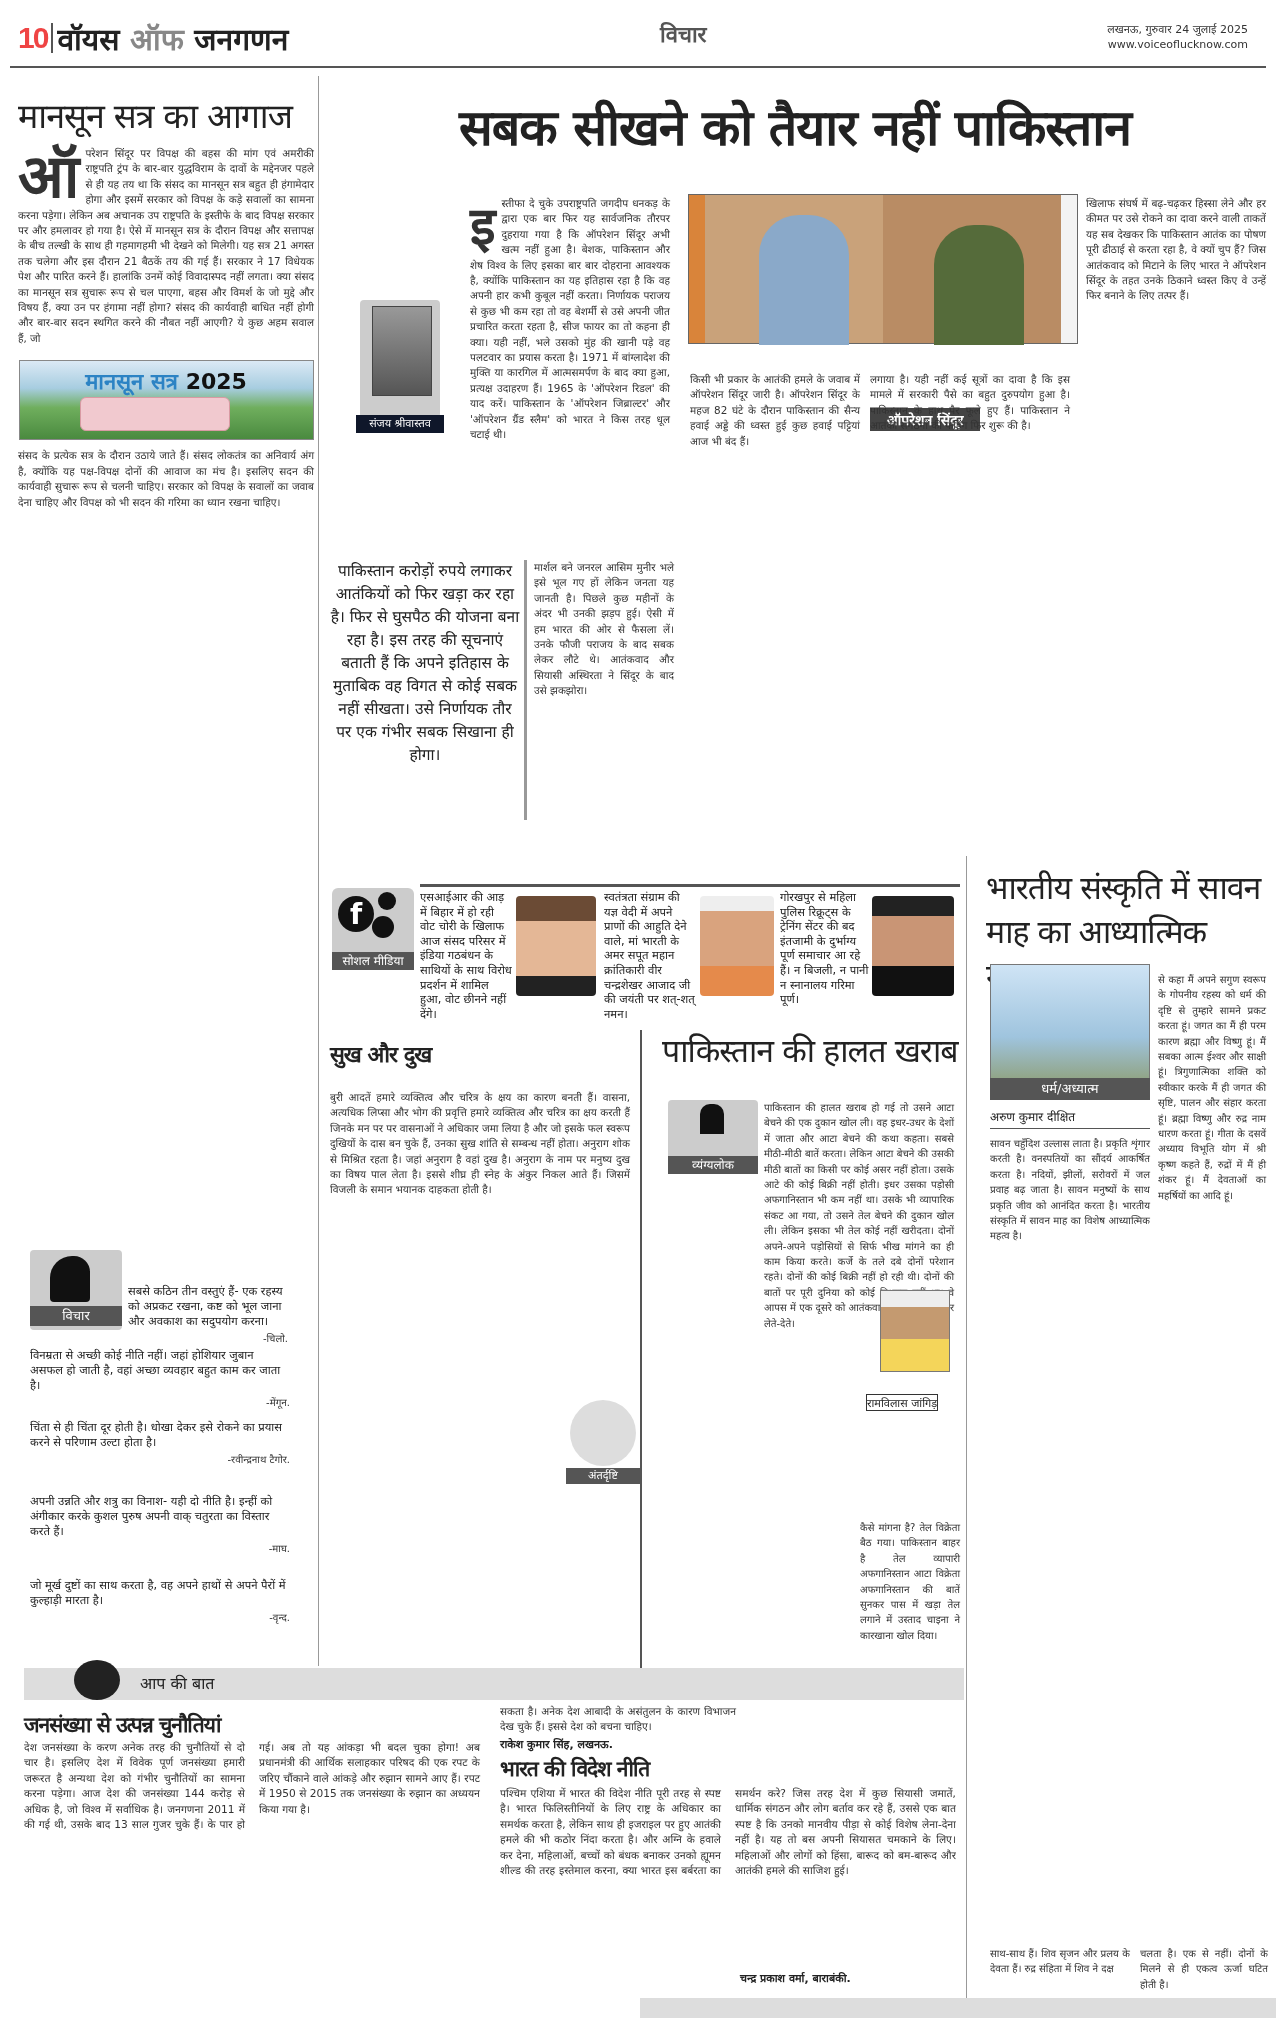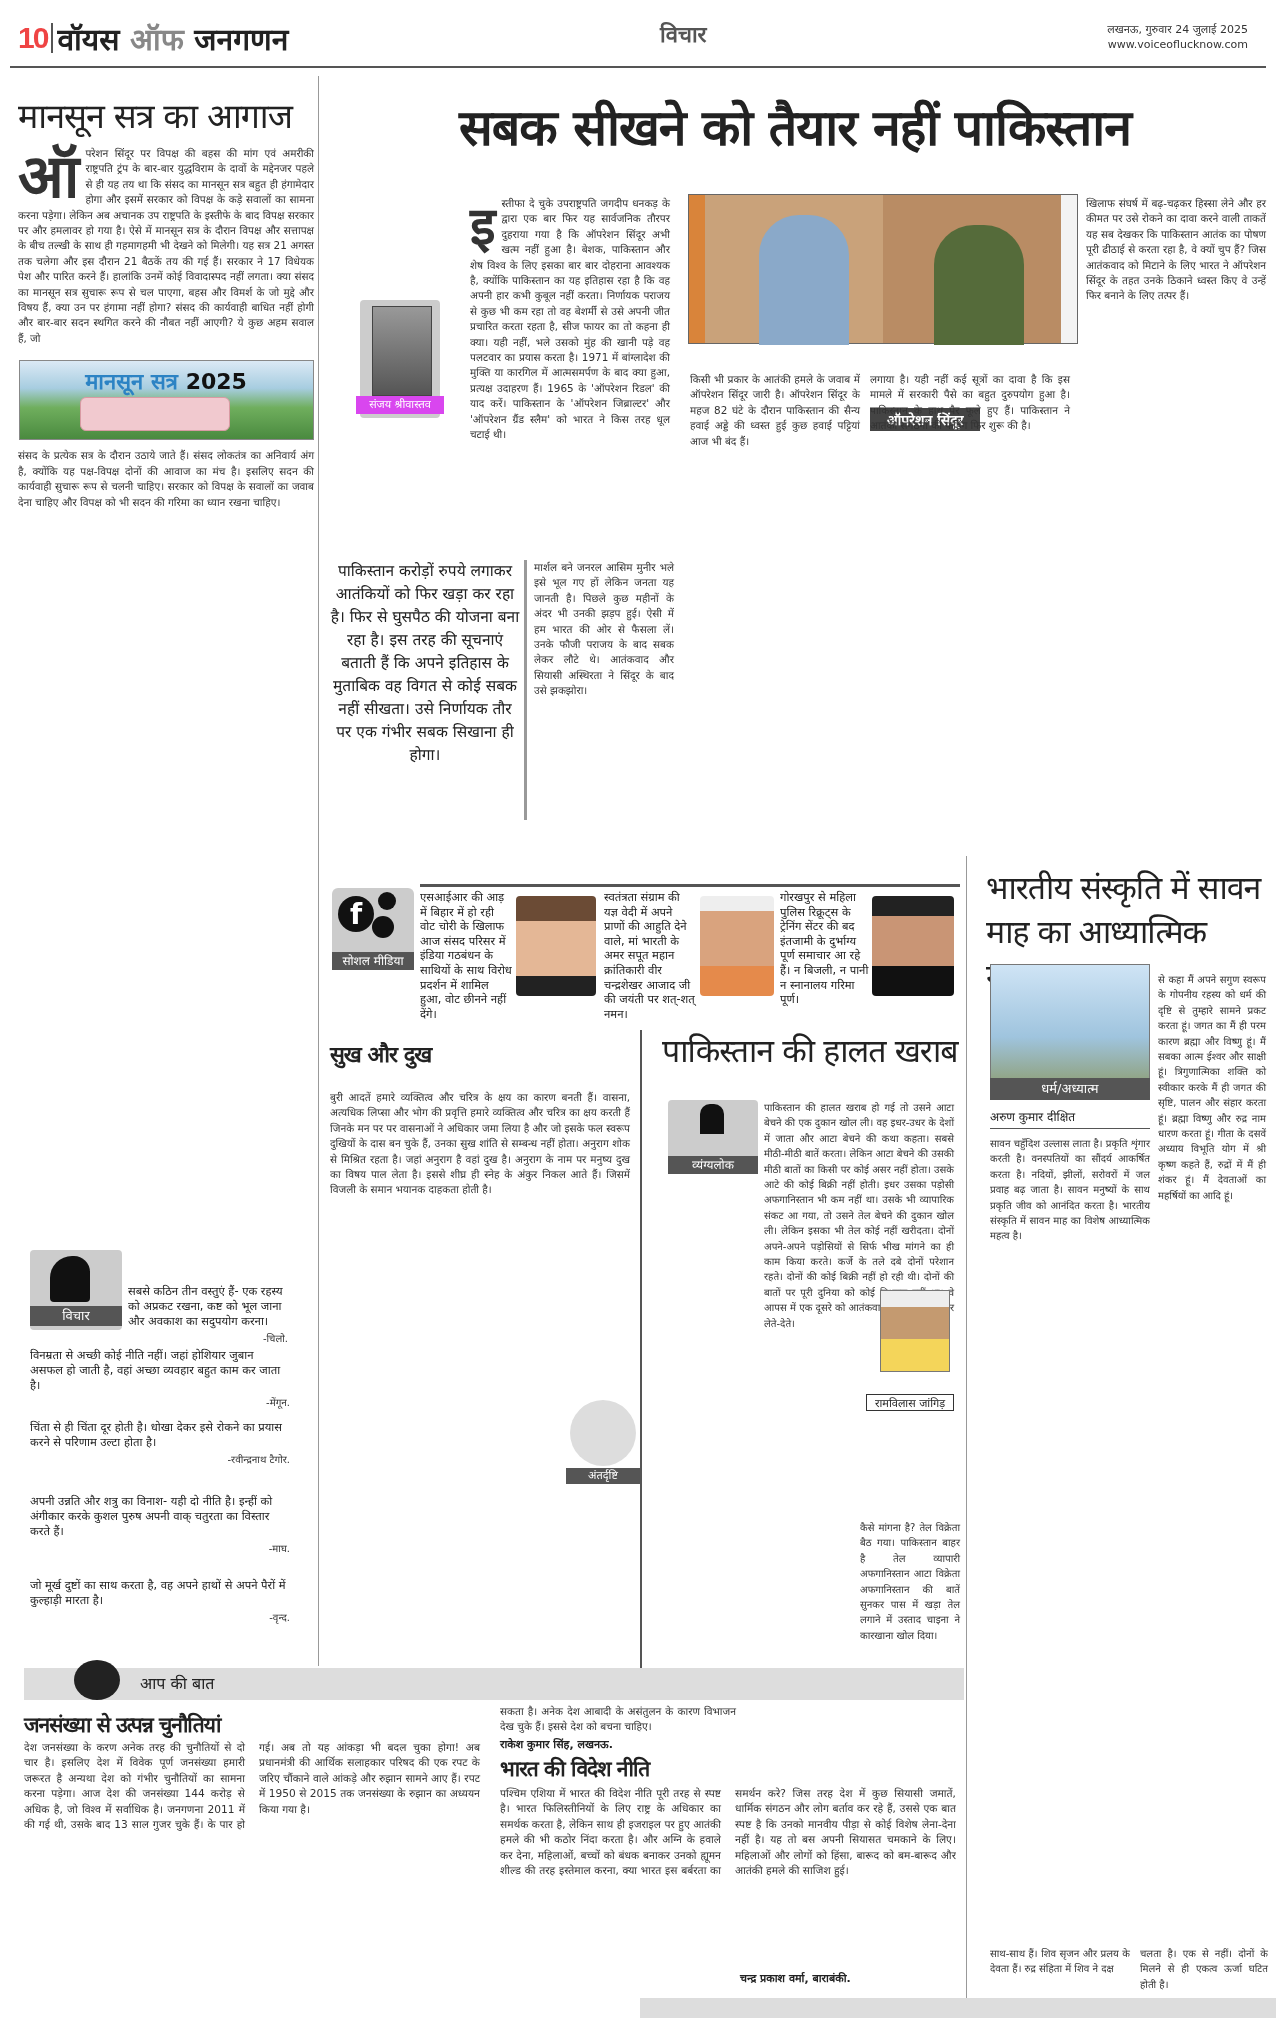--- a/index.html
+++ b/index.html
@@ -17,21 +17,21 @@
 h1.lead-l{font-size:34px;font-weight:normal;letter-spacing:-1px;line-height:40px;margin-bottom:10px}
 .txt{font-size:10.4px;line-height:15.4px;color:#333;text-align:justify}
 .dropcap{float:left;font-size:60px;line-height:56px;font-weight:bold;margin-right:6px;margin-top:2px}
 .monsoon-img{width:295px;height:80px;margin:14px auto 8px auto;background:linear-gradient(#dbe9f5,#a7cde0 35%,#6fae5d 60%,#4a8a3f);position:relative;border:1px solid #888}
 .monsoon-img .t{position:absolute;top:4px;left:0;right:0;text-align:center;font-size:22px;font-weight:bold;color:#2c83c4}
 .monsoon-img .t b{color:#111}
 .monsoon-img .bld{position:absolute;left:60px;bottom:8px;width:150px;height:34px;background:#f1c9cf;border-radius:6px;border:1px solid #d89aa3}
 .main-head{left:330px;top:98px;width:930px;font-size:50px;font-weight:bold;letter-spacing:-1px;line-height:60px;text-align:center}
 .author-box{left:360px;top:300px;width:80px;height:118px;background:#ccc;border-radius:4px}
 .author-photo{left:372px;top:306px;width:60px;height:90px;background:linear-gradient(#999,#555);border:1px solid #444}
-.author-name{left:356px;top:396px;width:88px;height:18px;background:#d946ef;color:#fff;font-size:11px;text-align:center;line-height:18px}
+.author-name{left:356px;top:415px;width:88px;height:18px;background:#0f172a;color:#fff;font-size:11px;text-align:center;line-height:18px}
 .pull{left:330px;top:560px;width:190px;font-size:15.5px;line-height:23px;text-align:center;color:#222}
 .pull-bar{left:524px;top:560px;width:3px;height:260px;background:#999}
 .photo-ops{left:688px;top:194px;width:390px;height:150px;background:linear-gradient(90deg,#d9843a 0 4%,#c9a27a 4% 50%,#b98c64 50% 96%,#f3f3f3 96%);border:1px solid #666}
 .ops-label{left:870px;top:408px;padding:2px 17px;background:#444;color:#fff;font-size:14px;font-weight:bold}
 .social-icon-box{left:332px;top:888px;width:82px;height:82px;background:#ccc;border-radius:6px}
 .social-label{left:332px;top:952px;width:82px;height:18px;background:#555;color:#fff;font-size:12px;text-align:center;line-height:18px}
 .fb{left:338px;top:896px;width:36px;height:36px;border-radius:50%;background:#111;color:#fff;font-weight:bold;font-size:28px;text-align:center;line-height:38px}
 .social-post{font-size:11.4px;line-height:14.6px;color:#222}
 .face{border-radius:4px}
 .h-sukh{left:330px;top:1038px;font-size:22px;font-weight:bold;letter-spacing:-1px}
@@ -46,21 +46,21 @@
 .quote{font-size:11.4px;line-height:15px;color:#222}
 .qauth{text-align:right;font-size:10px;color:#333;margin-top:2px}
 .aapki{left:24px;top:1668px;width:1240px;height:32px;background:#ddd}
 .aapki-icon{left:74px;top:1660px;width:46px;height:40px;border-radius:50%;background:#222}
 .aapki-t{left:140px;top:1668px;font-size:16px;line-height:32px}
 .letter-h{font-size:21px;font-weight:bold;letter-spacing:-1px}
 .sig{text-align:left;font-weight:bold;font-size:11px}
 .antar{left:570px;top:1400px;width:66px;height:66px;border-radius:50%;background:#ddd}
 .antar-label{left:566px;top:1468px;width:74px;height:16px;background:#555;color:#fff;font-size:11px;text-align:center;line-height:16px}
 .rv-photo{left:880px;top:1290px;width:70px;height:82px;background:linear-gradient(#eee 0 20%,#c49a70 20% 60%,#f4d55a 60%);border:1px solid #777}
-.rv-label{left:866px;top:1394px;padding:0 8px;border:1px solid #333;font-size:11px}
+.rv-label{left:866px;top:1394px;padding:0 0;border:1px solid #333;font-size:11px}
 .footer-bar{left:640px;top:1998px;width:636px;height:20px;background:#ddd}
 </style>
 </head>
 <body>
 
 <div class="abs mast">
   <span class="pgno">10</span>
   <span class="mast-bar"></span>
   <span class="mast-title">
     <span>वॉयस</span>

